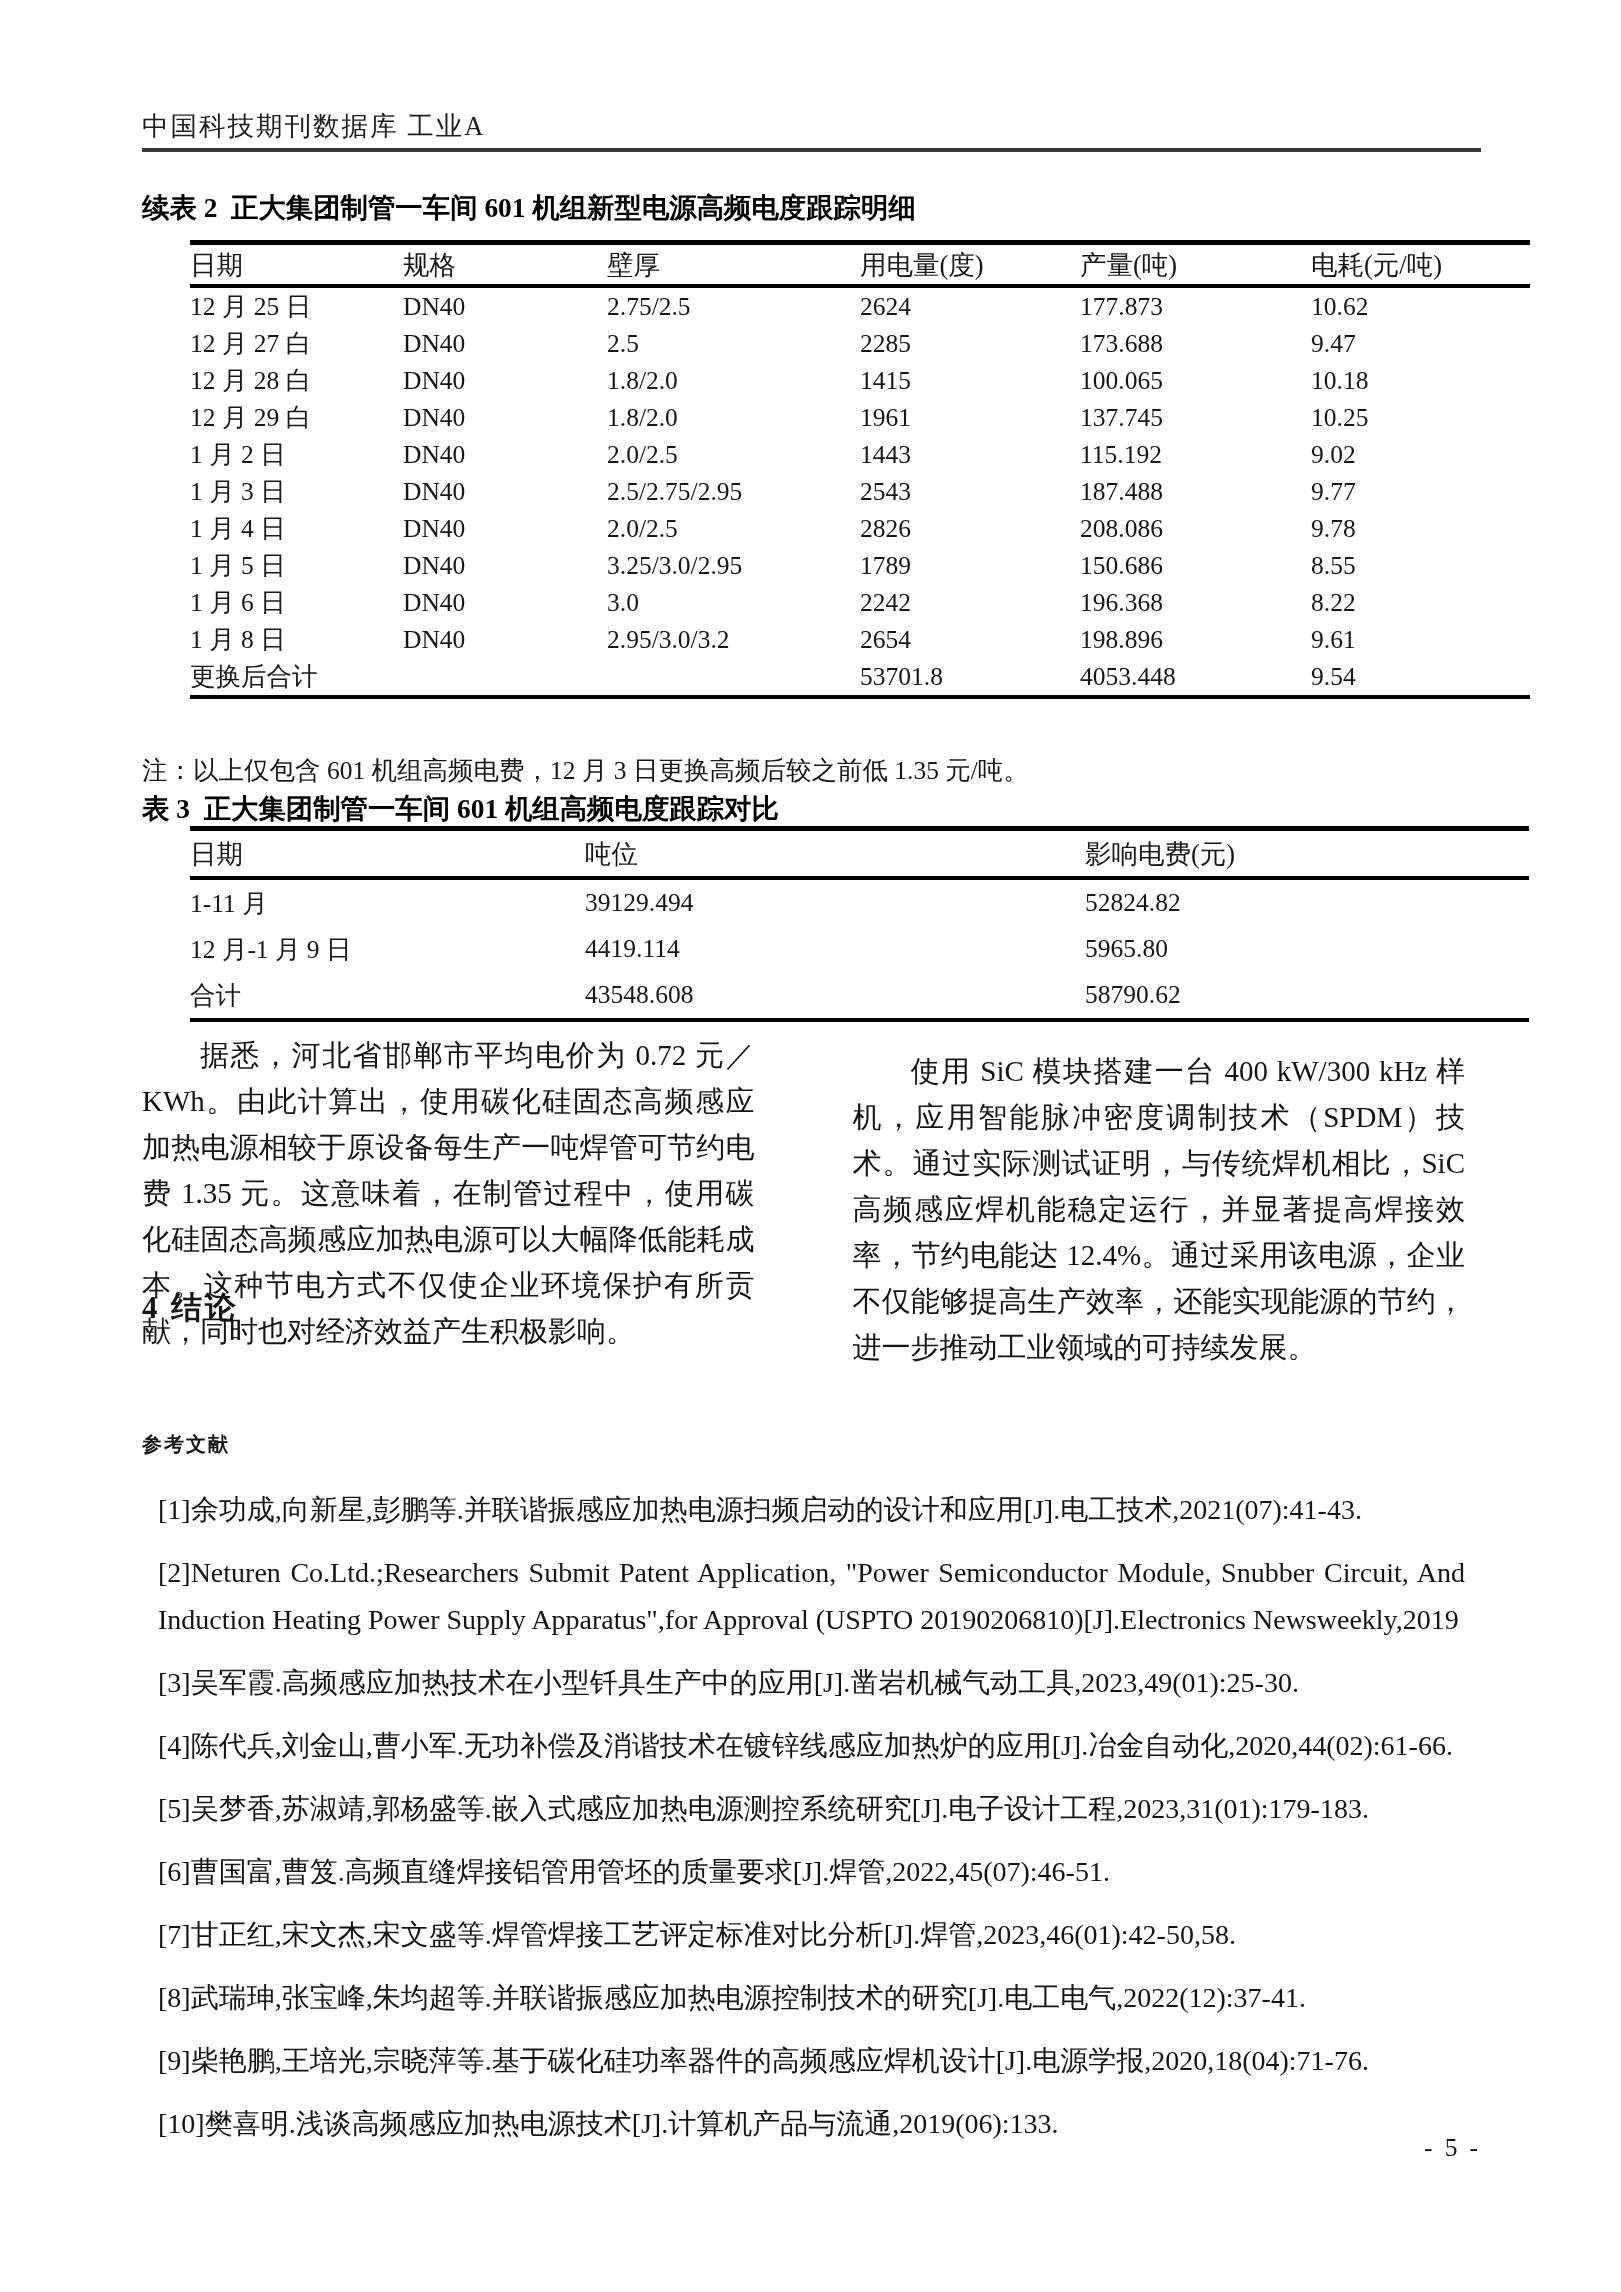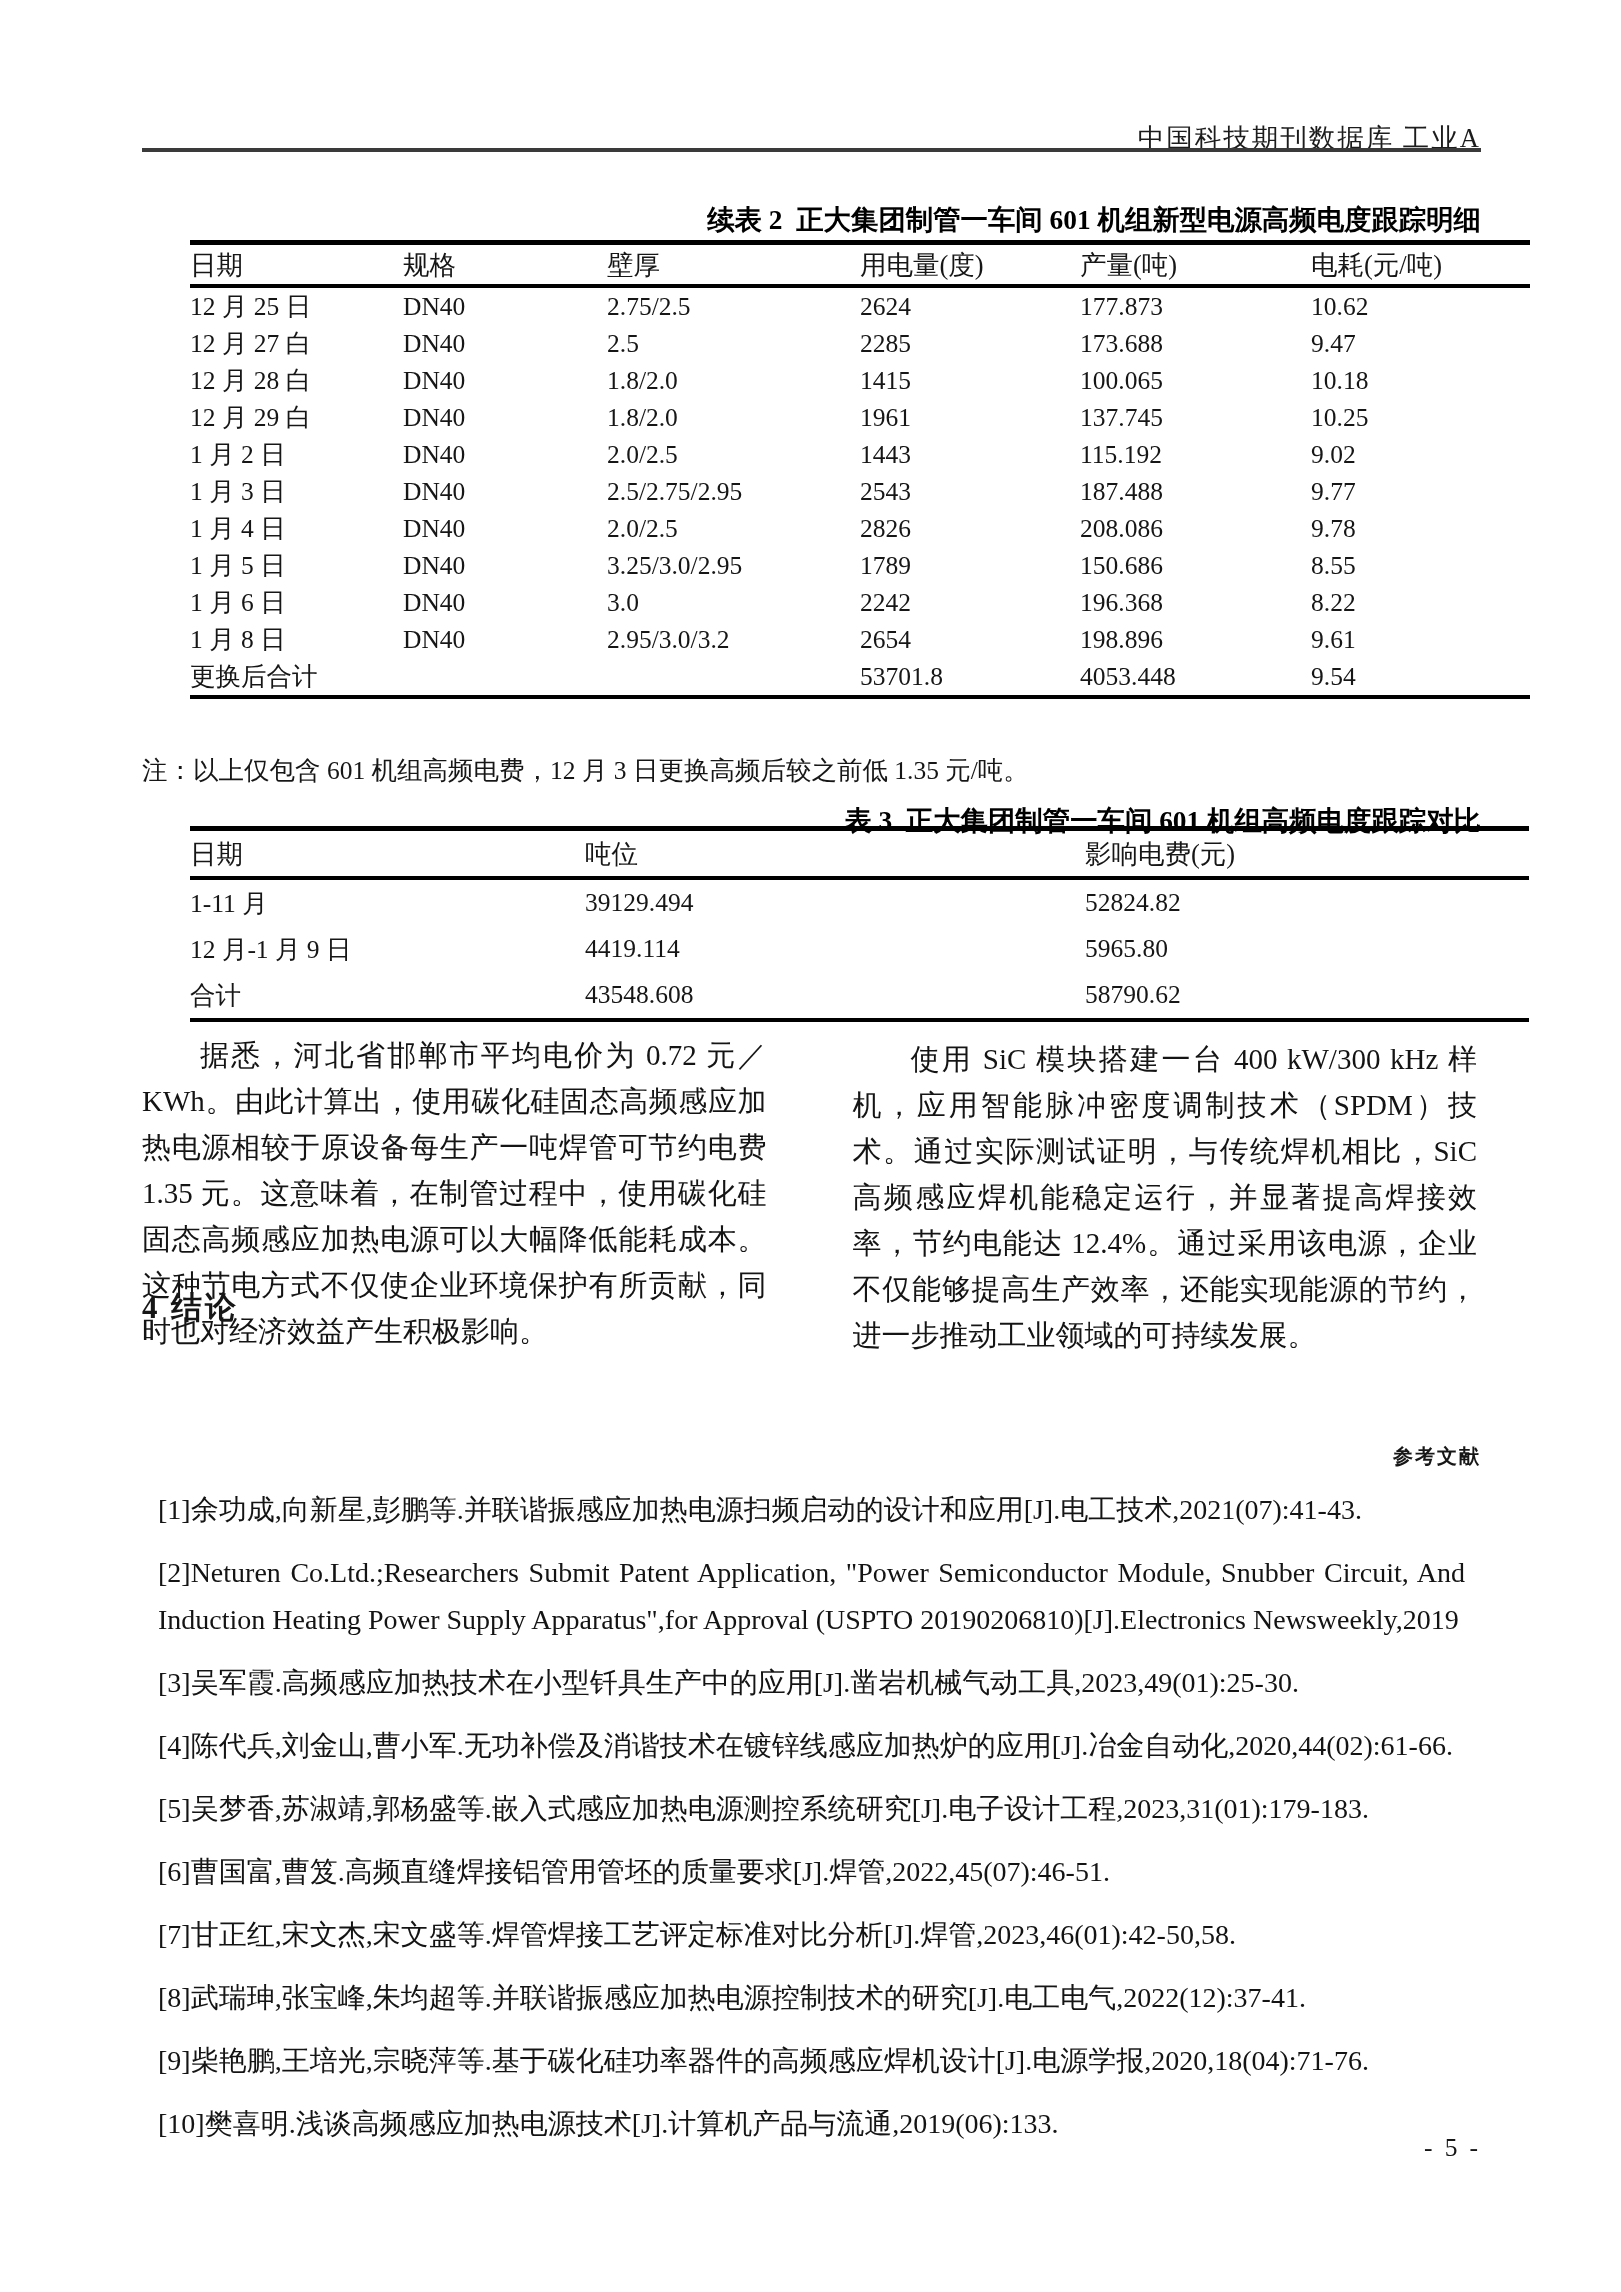--- a/index.html
+++ b/index.html
@@ -5,21 +5,21 @@
   html,body{margin:0;padding:0;background:#ffffff;}
   .page{
     position:relative;
     width:1621px;height:2293px;
     background:#ffffff;
     font-family:"Liberation Serif","DejaVu Serif",serif;
     color:#161616;
     overflow:hidden;
   }
   .abs{position:absolute;left:142px;width:1339px;}
-  .centered{text-align:right;margin-top:12px;}
+  .centered{text-align:left;}
   #header-text{top:108px;font-size:26.5px;letter-spacing:2px;color:#1c1c1c;}
   #header-rule{top:148px;height:3.9px;background:#3a3a3a;}
   .tbl-title{font-weight:bold;font-size:27.4px;white-space:pre-wrap;color:#000;}
   #t2-title{top:190px;}
   #t3-title{top:791px;}
   table{border-collapse:collapse;table-layout:fixed;width:1339px;}
   #table2-wrap{top:240px;}
   #table3-wrap{top:826px;}
   .paper-table{border-top:5.9px solid #000;border-bottom:4.9px solid #000;margin-left:48px;}
   .paper-table th{
@@ -220,21 +220,21 @@
             <td>合计</td>
             <td>43548.608</td>
             <td>58790.62</td>
           </tr>
         </tbody>
     </table>
   </div>
 
   <div class="abs two-col">
     <p class="col-par" style="margin:0">据悉，河北省邯郸市平均电价为 0.72 元／KWh。由此计算出，使用碳化硅固态高频感应加热电源相较于原设备每生产一吨焊管可节约电费 1.35 元。这意味着，在制管过程中，使用碳化硅固态高频感应加热电源可以大幅降低能耗成本。这种节电方式不仅使企业环境保护有所贡献，同时也对经济效益产生积极影响。</p>
-    <p class="col-par" style="margin:4px">使用 SiC 模块搭建一台 400 kW/300 kHz 样机，应用智能脉冲密度调制技术（SPDM）技术。通过实际测试证明，与传统焊机相比，SiC 高频感应焊机能稳定运行，并显著提高焊接效率，节约电能达 12.4%。通过采用该电源，企业不仅能够提高生产效率，还能实现能源的节约，进一步推动工业领域的可持续发展。</p>
+    <p class="col-par" style="margin:16px">使用 SiC 模块搭建一台 400 kW/300 kHz 样机，应用智能脉冲密度调制技术（SPDM）技术。通过实际测试证明，与传统焊机相比，SiC 高频感应焊机能稳定运行，并显著提高焊接效率，节约电能达 12.4%。通过采用该电源，企业不仅能够提高生产效率，还能实现能源的节约，进一步推动工业领域的可持续发展。</p>
   </div>
 
   <div id="section-heading" class="abs">4 结论</div>
 
   <div id="refs-heading" class="abs centered">参考文献</div>
 
   <div id="refs" class="abs">
 
       <p>[1]余功成,向新星,彭鹏等.并联谐振感应加热电源扫频启动的设计和应用[J].电工技术,2021(07):41-43.</p>
 

